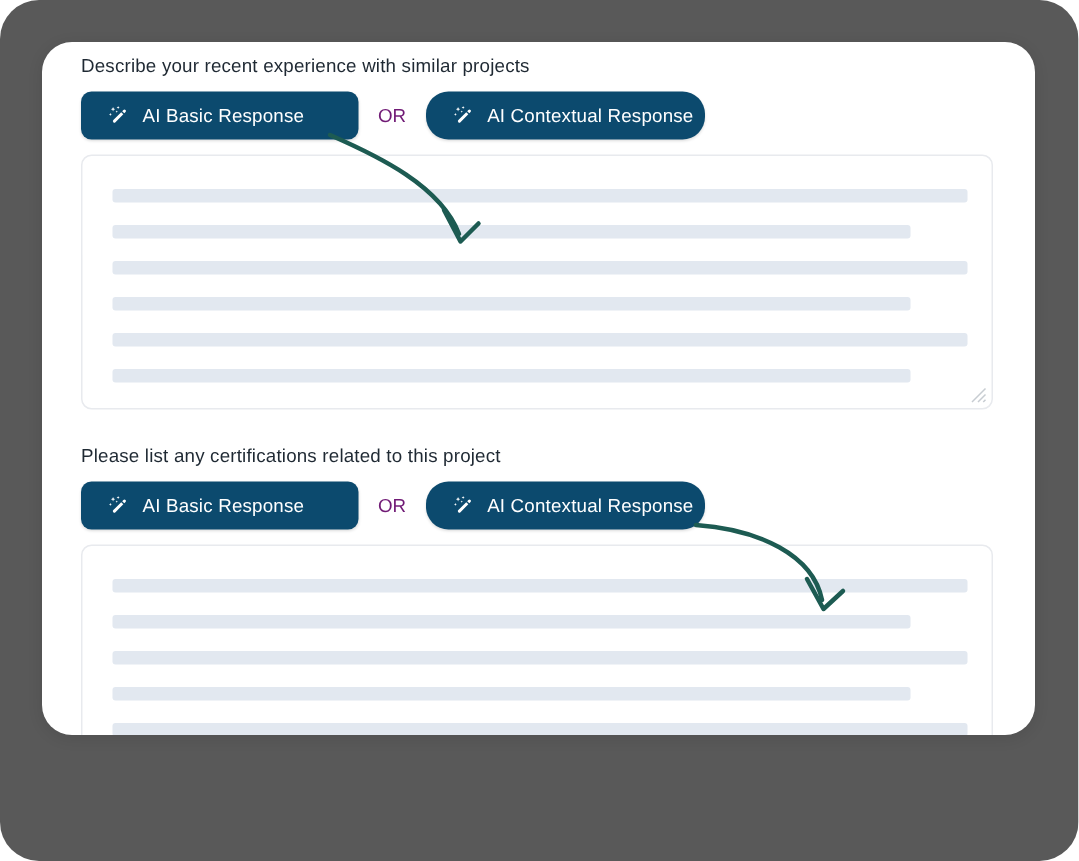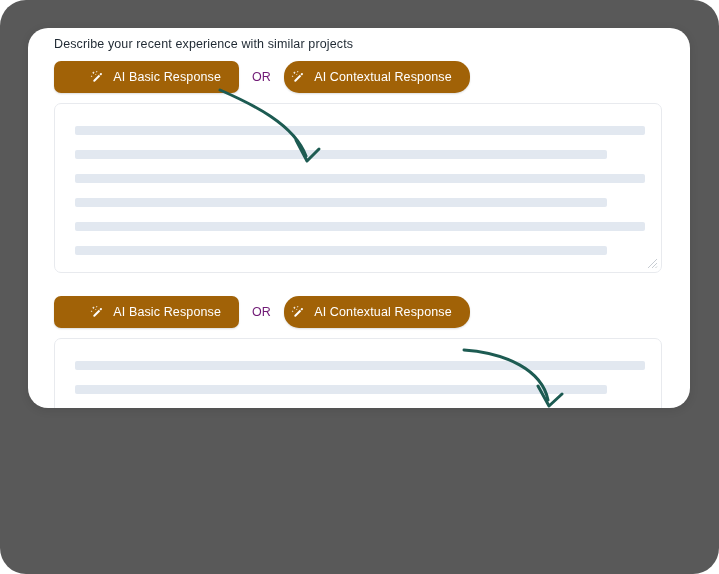--- a/index.html
+++ b/index.html
@@ -22,21 +22,21 @@
     border-radius: 26px;
     overflow: hidden;
   }
 
   
   .card {
     position: absolute;
     left: 28px;
     top: 28px;
     width: 662px;
-    height: 380px;
+    height: 462px;
     background: #ffffff;
     border-radius: 20px;
     box-shadow: 0 2px 10px rgba(0,0,0,0.10);
     overflow: hidden;
   }
 
   .card-inner {
     position: absolute;
     left: 0; top: 0; right: 0; bottom: 0;
     padding: 0;
@@ -64,25 +64,25 @@
   
   .btn-row {
     display: flex;
     align-items: center;
     height: 32px;
   }
 
   .ai-btn {
     display: inline-flex;
     align-items: center;
-    justify-content: flex-end;
+    justify-content: flex-start;
     gap: 8px;
     height: 32px;
     padding: 0 18px;
-    background: #a16207;
+    background: #0c4a6e;
     color: #ffffff;
     border: none;
     border-radius: 7px;
     font-family: "Liberation Sans", sans-serif;
     font-size: 12.5px;
     font-weight: 400;
     letter-spacing: 0.01em;
     white-space: nowrap;
     cursor: pointer;
     box-shadow: 0 1px 2px rgba(0,0,0,0.14);
@@ -212,20 +212,21 @@
           <div class="resize-grip">
             <svg viewBox="0 0 11 11" width="11" height="11" aria-hidden="true">
               <path d="M10 1L1 10M10 5L5 10M10 8.5L8.5 10" stroke="#9aa3ad" stroke-width="1" fill="none"></path>
             </svg>
           </div>
         </div>
       </div>
 
       <div class="question q2">
 
+        <div class="q-label">Please list any certifications related to this project</div>
 
         <div class="btn-row">
 
           <button class="ai-btn basic">
             <span class="wand-icon">
               <svg viewBox="0 0 16 16" width="15" height="15" fill="#ffffff" aria-hidden="true">
                 <path d="M9.4 5.1l1.5 1.5-5.6 5.6a1.05 1.05 0 0 1-1.5-1.5L9.4 5.1z"></path>
                 <path d="M10.1 4.4l1.5 1.5 0.85-0.85a1.05 1.05 0 0 0-1.5-1.5L10.1 4.4z"></path>
                 <path d="M3.6 1.4l0.45 1.15 1.15 0.45-1.15 0.45L3.6 4.6l-0.45-1.15L2 3l1.15-0.45L3.6 1.4z"></path>
                 <path d="M7.2 0.7l0.3 0.8 0.8 0.3-0.8 0.3-0.3 0.8-0.3-0.8L6.1 1.8l0.8-0.3L7.2 0.7z"></path>

